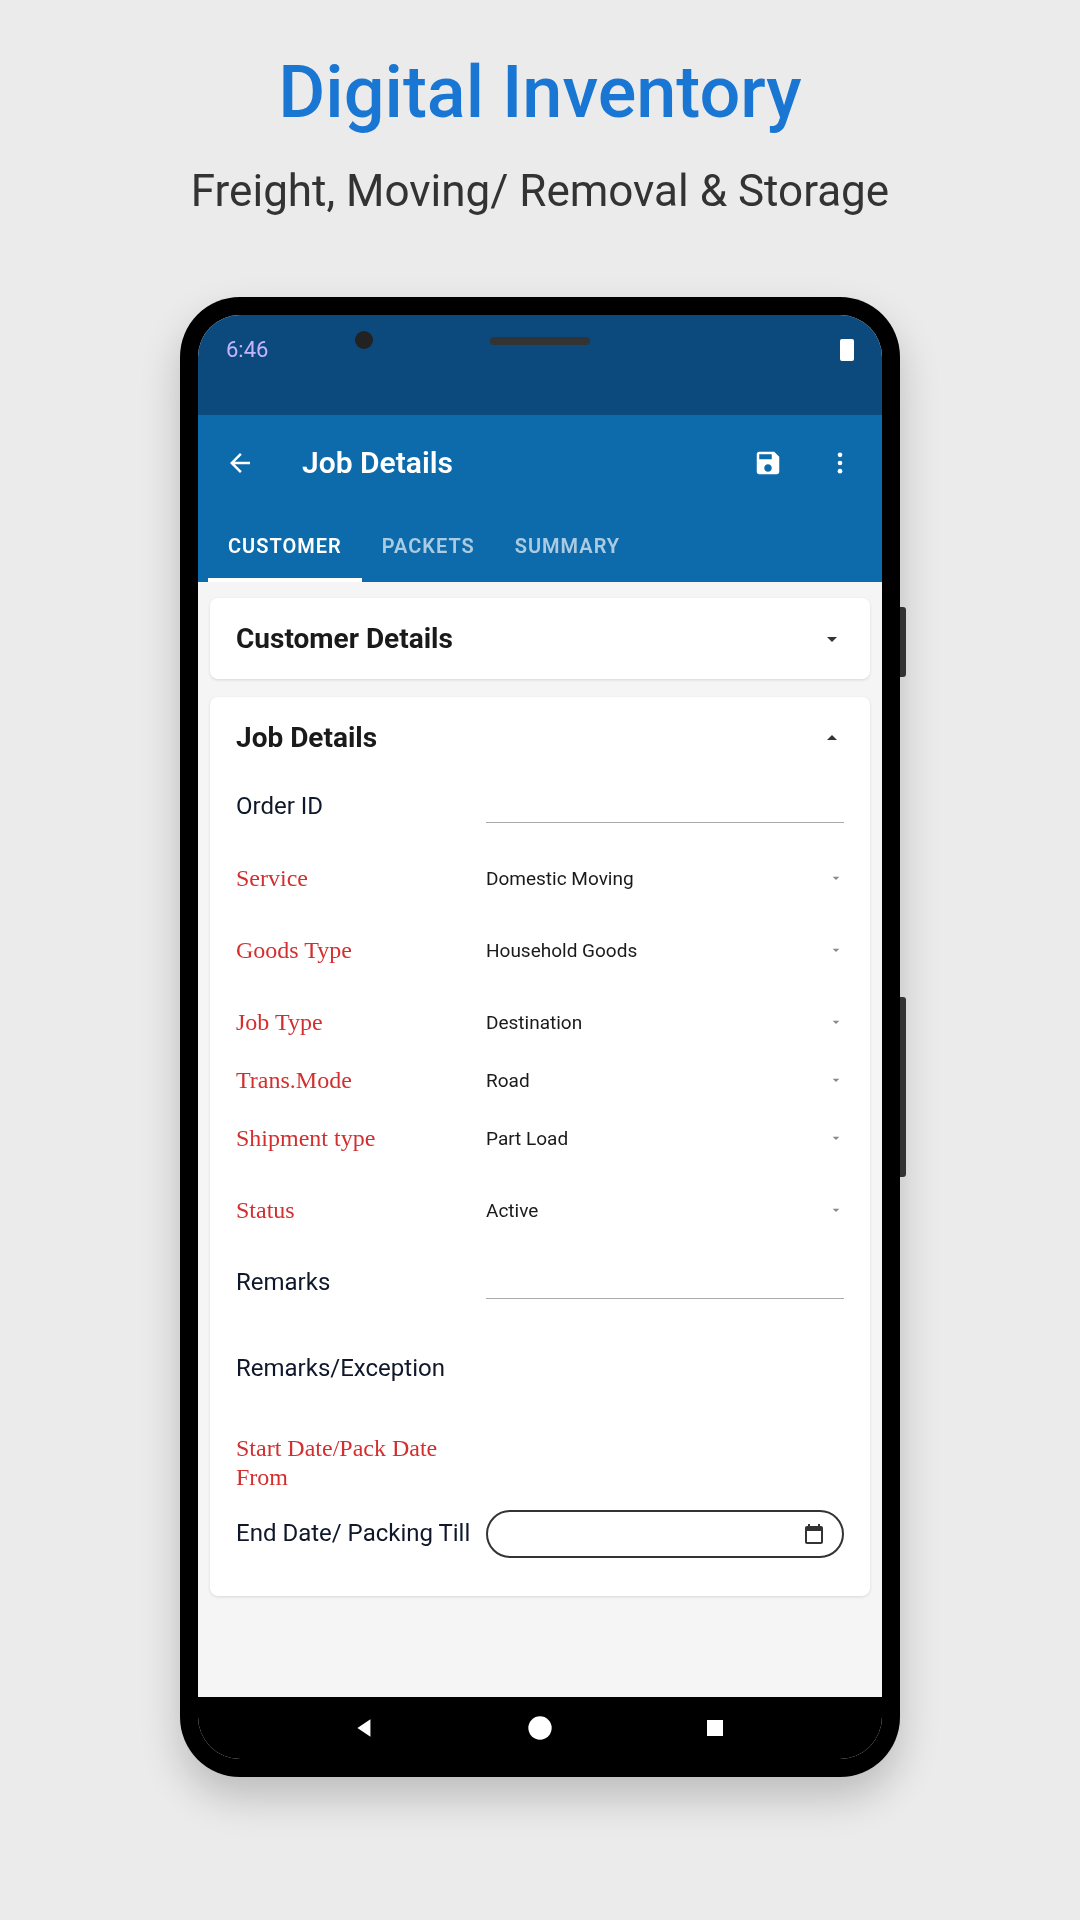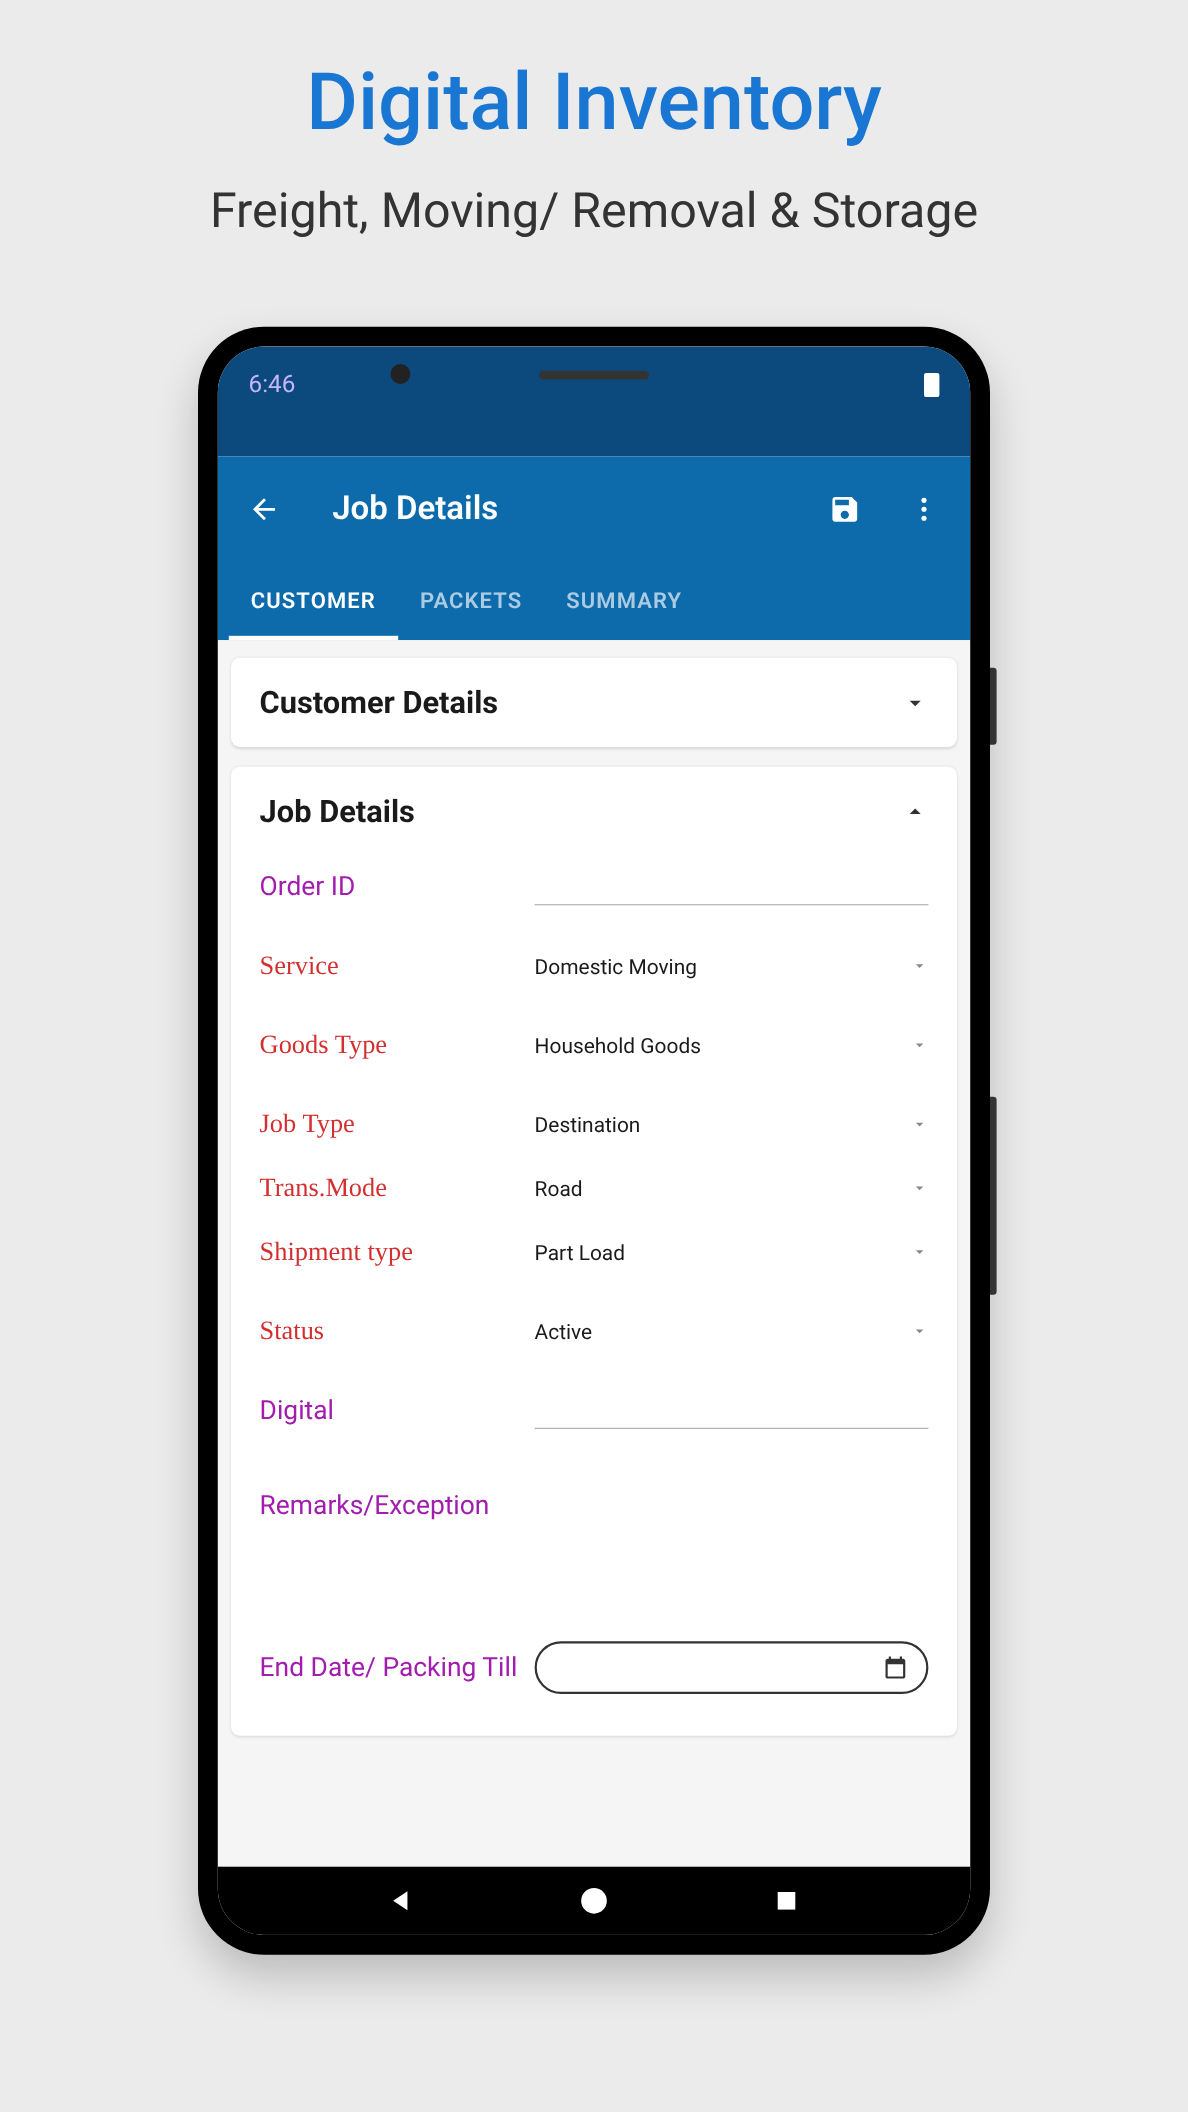--- a/index.html
+++ b/index.html
@@ -202,21 +202,21 @@
 .form-row {
   display: flex;
   align-items: center;
   margin-bottom: 32px;
   min-height: 40px;
 }
 .form-row.tight { margin-bottom: 18px; }
 .form-label {
   width: 250px;
   font-size: 24px;
-  color: #a21caf;
+  color: #0f172a;
   flex-shrink: 0;
 }
 .form-label.required {
   color: #d32f2f;
   font-family: Liberation Serif, serif;
 }
 .form-input-line {
   flex: 1;
   border-bottom: 1px solid #aaa;
   height: 34px;
@@ -393,29 +393,30 @@
               <div class="form-label required">Status</div>
               <div class="form-select">
                 <span>Active</span>
                 <svg class="select-arrow" viewBox="0 0 24 24" fill="#888">
                     <path d="M7 10l5 5 5-5z"></path>
                   </svg>
               </div>
             </div>
 
             <div class="form-row" style="margin-bottom:46px;">
-              <div class="form-label">Digital</div>
+              <div class="form-label">Remarks</div>
               <div class="form-input-line"></div>
             </div>
 
             <div class="form-row" style="margin-bottom:46px;">
               <div class="form-label">Remarks/Exception</div>
             </div>
 
             <div class="form-row tight">
+              <div class="form-label required" style="line-height:1.2;">Start Date/Pack Date From</div>
             </div>
 
             <div class="form-row tight">
               <div class="form-label" style="line-height:1.2;">End Date/ Packing Till</div>
               <div class="date-input">
                 <span></span>
                 <svg class="date-icon" viewBox="0 0 24 24" fill="#333">
                     <path d="M19 4h-1V2h-2v2H8V2H6v2H5c-1.1 0-2 .9-2 2v14c0 1.1.9 2 2 2h14c1.1 0 2-.9 2-2V6c0-1.1-.9-2-2-2zm0 16H5V9h14v11z"></path>
                   </svg>
               </div>

